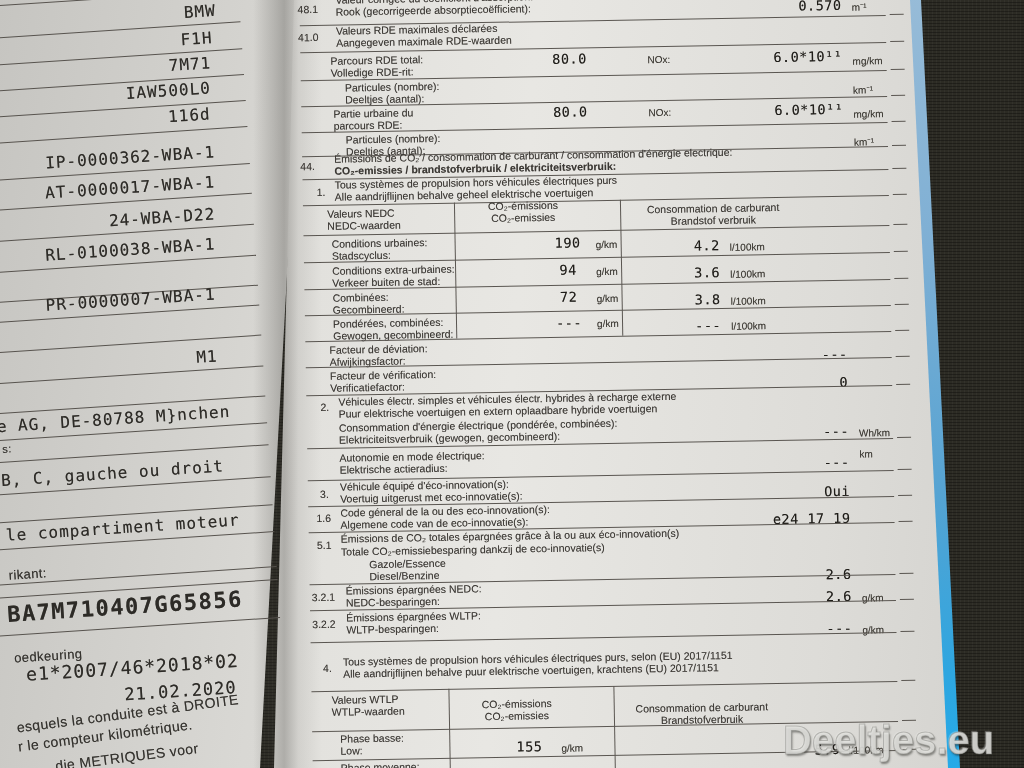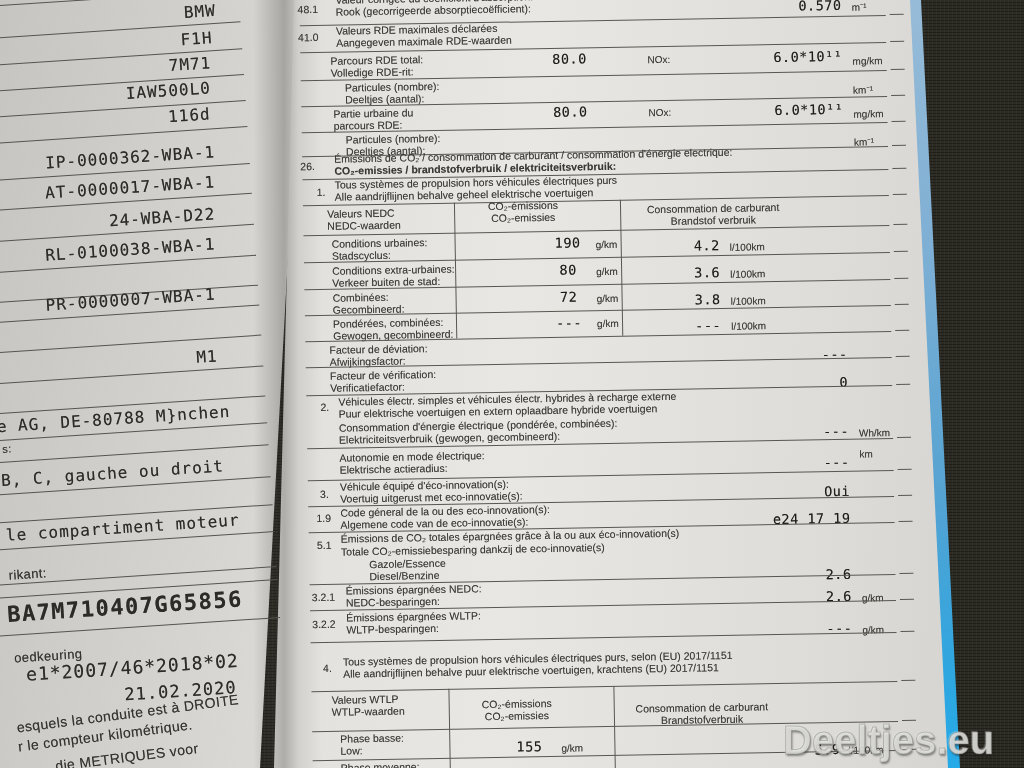--- a/index.html
+++ b/index.html
@@ -149,21 +149,21 @@
     <div class="unit" style="top: 110px; left: 357px;">NOx:</div>
     <div class="val" style="top: 108px; left: 402px; width: 150px; text-align: right;">6.0*10¹¹</div>
     <div class="unit" style="top: 115px; left: 562px;">mg/km</div>
     <div class="rline" style="top: 129px;"></div>
     <div class="rstub" style="top: 128px;"></div>
     <div class="lab" style="left: 54px; top: 132px;">Particules (nombre):</div>
     <div class="lab" style="left: 54px; top: 144px;">Deeltjes (aantal):</div>
     <div class="unit" style="top: 143px; left: 562px;">km⁻¹</div>
     <div class="rline" style="top: 153px;"></div>
     <div class="rstub" style="top: 152px;"></div>
-    <div class="num" style="left: 8px; top: 158px;">26.</div>
+    <div class="num" style="left: 8px; top: 158px;">44.</div>
     <div class="lab" style="left: 42px; top: 151px;">Émissions de CO₂ / consommation de carburant / consommation d'énergie electrique:</div>
     <div class="lab b" style="left: 42px; top: 163px;">CO₂-emissies / brandstofverbruik / elektriciteitsverbruik:</div>
     <div class="rline" style="top: 176px;"></div>
     <div class="rstub" style="top: 175px;"></div>
     <div class="num" style="left: 24px; top: 184px;">1.</div>
     <div class="lab" style="left: 42px; top: 177px;">Tous systèmes de propulsion hors véhicules électriques purs</div>
     <div class="lab" style="left: 42px; top: 189px;">Alle aandrijflijnen behalve geheel elektrische voertuigen</div>
     <div class="rline" style="top: 202px;"></div>
     <div class="rstub" style="top: 201px;"></div>
     <div class="lab" style="left: 34px; top: 206px;">Valeurs NEDC</div>
@@ -177,21 +177,21 @@
     <div class="lab" style="left: 38px; top: 236px;">Conditions urbaines:</div>
     <div class="lab" style="left: 38px; top: 248px;">Stadscyclus:</div>
     <div class="val" style="top: 237px; left: 274px; transform: translateX(-50%);">190</div>
     <div class="unit" style="top: 241px; left: 302px;">g/km</div>
     <div class="val" style="top: 242px; left: 276px; width: 150px; text-align: right;">4.2</div>
     <div class="unit" style="top: 246px; left: 436px;">l/100km</div>
     <div class="rline" style="top: 259px;"></div>
     <div class="rstub" style="top: 258px;"></div>
     <div class="lab" style="left: 38px; top: 263px;">Conditions extra-urbaines:</div>
     <div class="lab" style="left: 38px; top: 275px;">Verkeer buiten de stad:</div>
-    <div class="val" style="top: 264px; left: 274px; transform: translateX(-50%);">80</div>
+    <div class="val" style="top: 264px; left: 274px; transform: translateX(-50%);">94</div>
     <div class="unit" style="top: 268px; left: 302px;">g/km</div>
     <div class="val" style="top: 269px; left: 276px; width: 150px; text-align: right;">3.6</div>
     <div class="unit" style="top: 273px; left: 436px;">l/100km</div>
     <div class="rline" style="top: 286px;"></div>
     <div class="rstub" style="top: 285px;"></div>
     <div class="lab" style="left: 38px; top: 290px;">Combinées:</div>
     <div class="lab" style="left: 38px; top: 302px;">Gecombineerd:</div>
     <div class="val" style="top: 291px; left: 274px; transform: translateX(-50%);">72</div>
     <div class="unit" style="top: 295px; left: 302px;">g/km</div>
     <div class="val" style="top: 296px; left: 276px; width: 150px; text-align: right;">3.8</div>
@@ -230,21 +230,21 @@
     <div class="val" style="top: 461px; left: 402px; width: 150px; text-align: right;">---</div>
     <div class="unit" style="top: 455px; left: 562px;">km</div>
     <div class="rline" style="top: 477px;"></div>
     <div class="rstub" style="top: 476px;"></div>
     <div class="num" style="left: 22px; top: 486px;">3.</div>
     <div class="lab" style="left: 42px; top: 479px;">Véhicule équipé d'éco-innovation(s):</div>
     <div class="lab" style="left: 42px; top: 491px;">Voertuig uitgerust met eco-innovatie(s):</div>
     <div class="val" style="top: 490px; left: 402px; width: 150px; text-align: right;">Oui</div>
     <div class="rline" style="top: 503px;"></div>
     <div class="rstub" style="top: 502px;"></div>
-    <div class="num" style="left: 18px; top: 510px;">1.9</div>
+    <div class="num" style="left: 18px; top: 510px;">1.6</div>
     <div class="lab" style="left: 42px; top: 505px;">Code géneral de la ou des eco-innovation(s):</div>
     <div class="lab" style="left: 42px; top: 517px;">Algemene code van de eco-innovatie(s):</div>
     <div class="val" style="top: 517px; left: 402px; width: 150px; text-align: right;">e24 17 19</div>
     <div class="rline" style="top: 529px;"></div>
     <div class="rstub" style="top: 528px;"></div>
     <div class="num" style="left: 18px; top: 537px;">5.1</div>
     <div class="lab" style="left: 42px; top: 531px;">Émissions de CO₂ totales épargnées grâce à la ou aux éco-innovation(s)</div>
     <div class="lab" style="left: 42px; top: 544px;">Totale CO₂-emissiebesparing dankzij de eco-innovatie(s)</div>
     <div class="lab" style="left: 70px; top: 557px;">Gazole/Essence</div>
     <div class="lab" style="left: 70px; top: 569px;">Diesel/Benzine</div>

